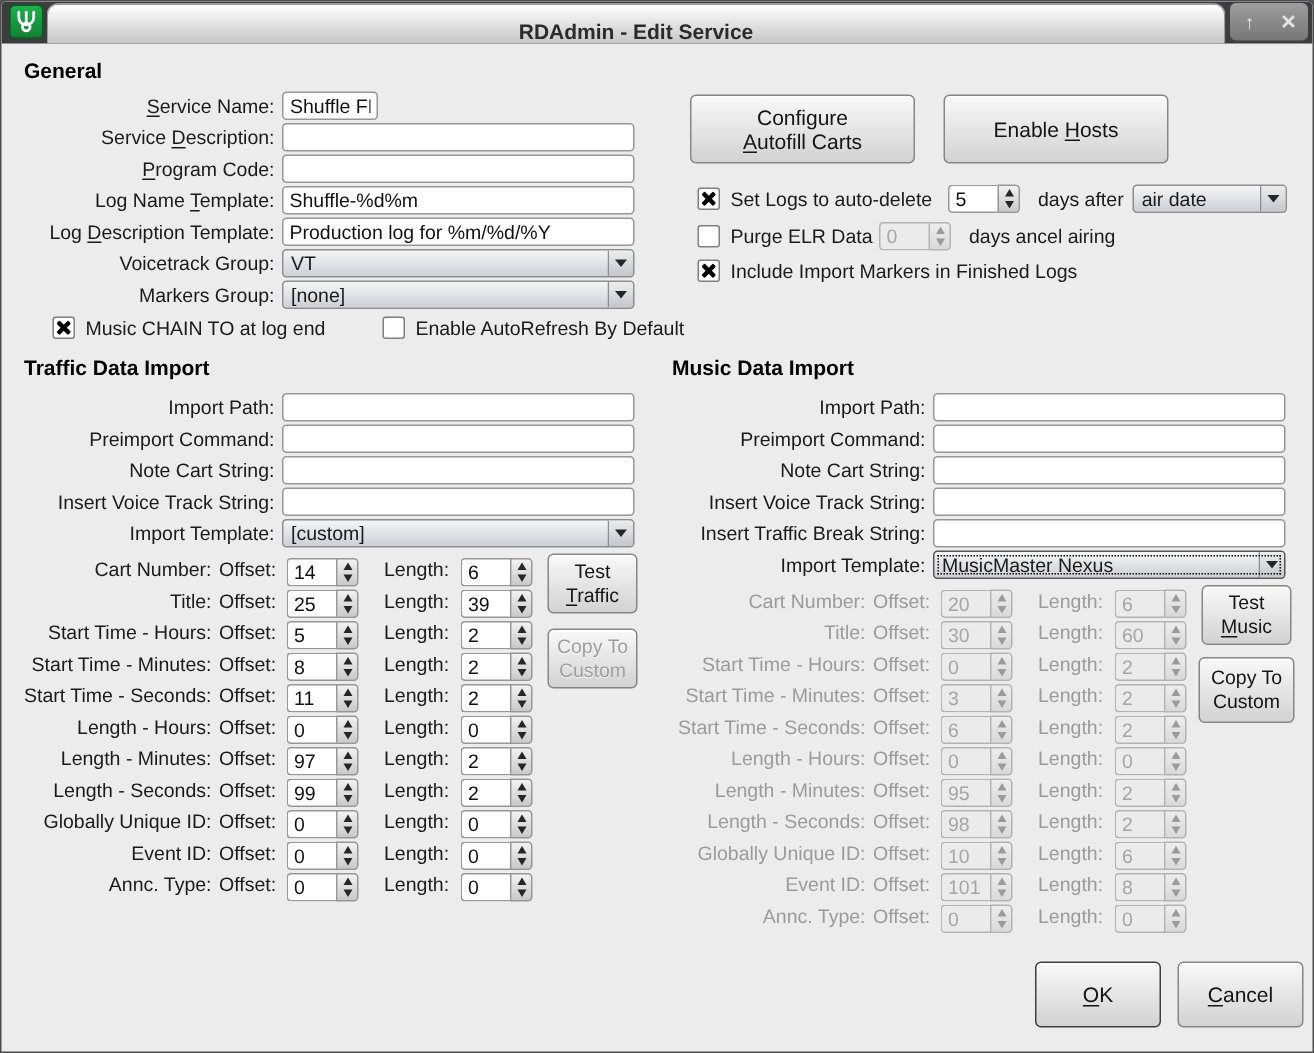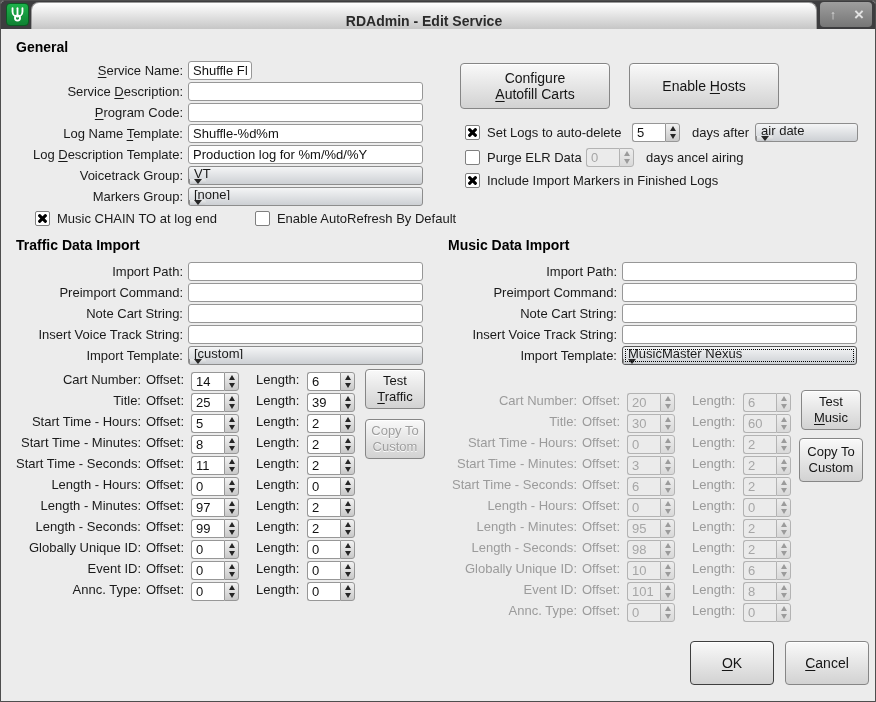--- a/index.html
+++ b/index.html
@@ -30,21 +30,21 @@
 
   
   .frow { display:flex; align-items:center; height:21px; }
   .f-label { width:172px; text-align:right; padding-right:5px; white-space:nowrap; }
   .music-col .f-label { width:174px; }
   .ti { height:19px; width:235px; background:#fff; border:1px solid #979797; border-radius:3px;
         padding:0 4px; font:inherit; color:#111; }
   .ti.short { width:64px; }
 
   .combo { height:19px; width:235px; border:1px solid #8d8d8d; border-radius:3px;
-           background:linear-gradient(#f4f5f6,#cdd0d4); display:flex; align-items:stretch; cursor:default;flex-direction:column; }
+           background:linear-gradient(#f4f5f6,#cdd0d4); display:flex; align-items:stretch; cursor:default; }
   .combo-text { flex:1; padding:0 5px; display:flex; align-items:center; white-space:nowrap; overflow:hidden; }
   .combo-btn { width:17px; border-left:1px solid #8d8d8d; display:flex; align-items:center; justify-content:center;
                background:linear-gradient(#eceded,#c4c7cb); border-radius:0 2px 2px 0; }
   .combo.focused { border-color:#555; outline:1px dotted #000; outline-offset:-4px; }
   .tri { display:block; width:0; height:0; }
   .tri-down { border-left:4px solid transparent; border-right:4px solid transparent; border-top:5px solid #262626; }
   .tri-up   { border-left:3.5px solid transparent; border-right:3.5px solid transparent; border-bottom:5px solid #262626; }
   .tri-down.sm { border-left-width:3.5px; border-right-width:3.5px; border-top-width:5px; }
 
   .spin { display:inline-flex; height:19px; }
@@ -565,20 +565,24 @@
     <input class="ti" value="" style="">
   </div>
           <div class="frow">
     <label class="f-label">Note Cart String:</label>
     <input class="ti" value="" style="">
   </div>
           <div class="frow">
     <label class="f-label">Insert Voice Track String:</label>
     <input class="ti" value="" style="">
   </div>
+          <div class="frow">
+    <label class="f-label">Insert Traffic Break String:</label>
+    <input class="ti" value="" style="">
+  </div>
         </div>
       <div class="frow">
         <label class="f-label">Import Template:</label>
         <div class="combo focused">
           <span class="combo-text">MusicMaster Nexus</span>
           <span class="combo-btn">
               <i class="tri tri-down"></i>
             </span>
         </div>
       </div>

